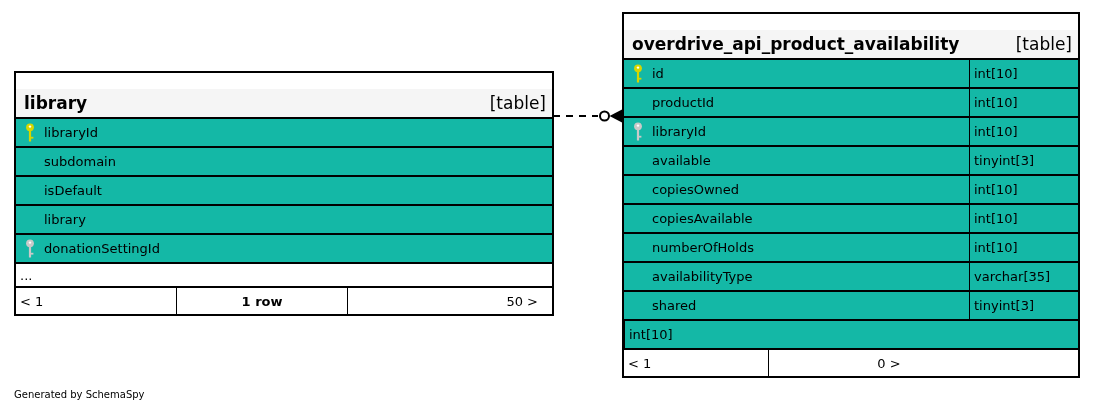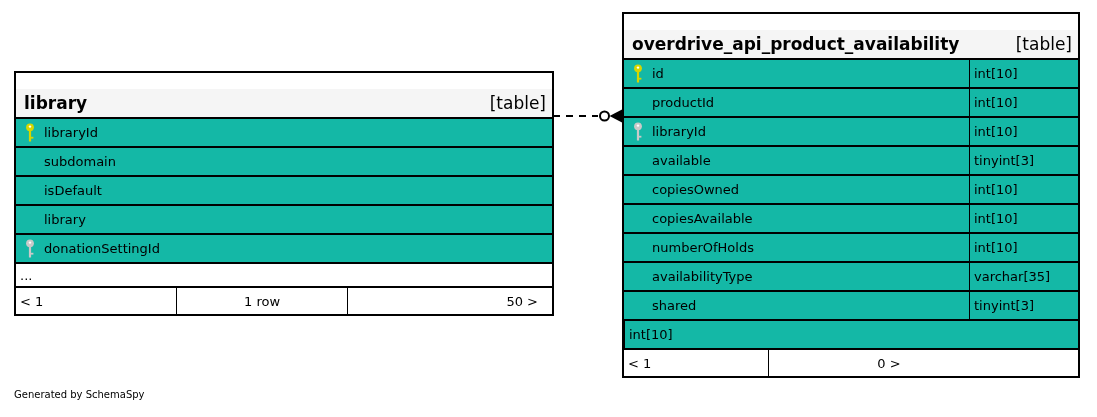--- a/index.html
+++ b/index.html
@@ -83,21 +83,21 @@
     align-items: stretch;
   }
   .pg-cell {
     display: flex;
     align-items: center;
     cursor: pointer;
   }
   .pg-prev { padding-left: 4px; border-right: 1px solid #000000; justify-content: flex-start; }
   .pg-info { justify-content: center; border-right: 1px solid #000000; }
   .pg-next { padding-right: 14px; justify-content: flex-end; }
-  .lib-prev { width: 30%; } .lib-info { width: 32%; } .lib-next { width: 38%; }
+  .lib-prev { width: 30%; } .lib-info { width: 32%; font-weight: bold; } .lib-next { width: 38%; }
   .ov-prev { width: 32%; } .ov-info { width: 36%; } .ov-next { width: 32%; }
   .connector {
     position: absolute;
     left: 552px;
     top: 104px;
     width: 70px;
     height: 24px;
   }
   .footer-note {
     position: absolute;

